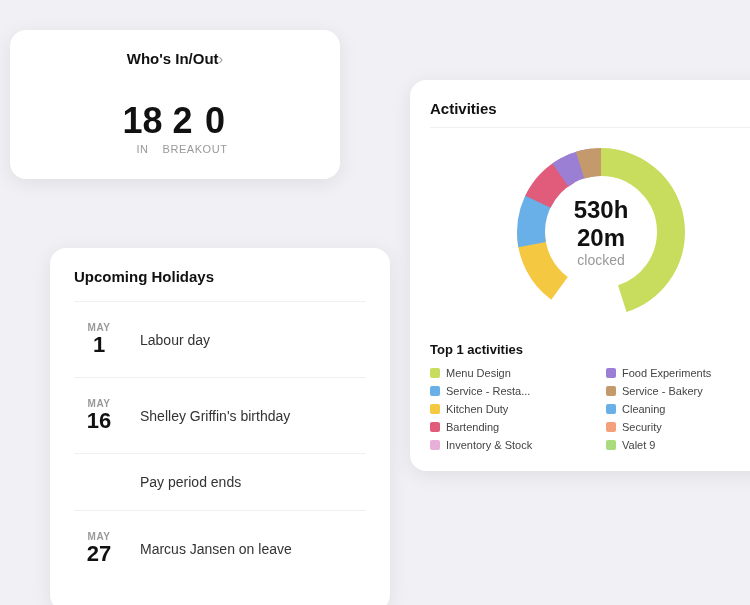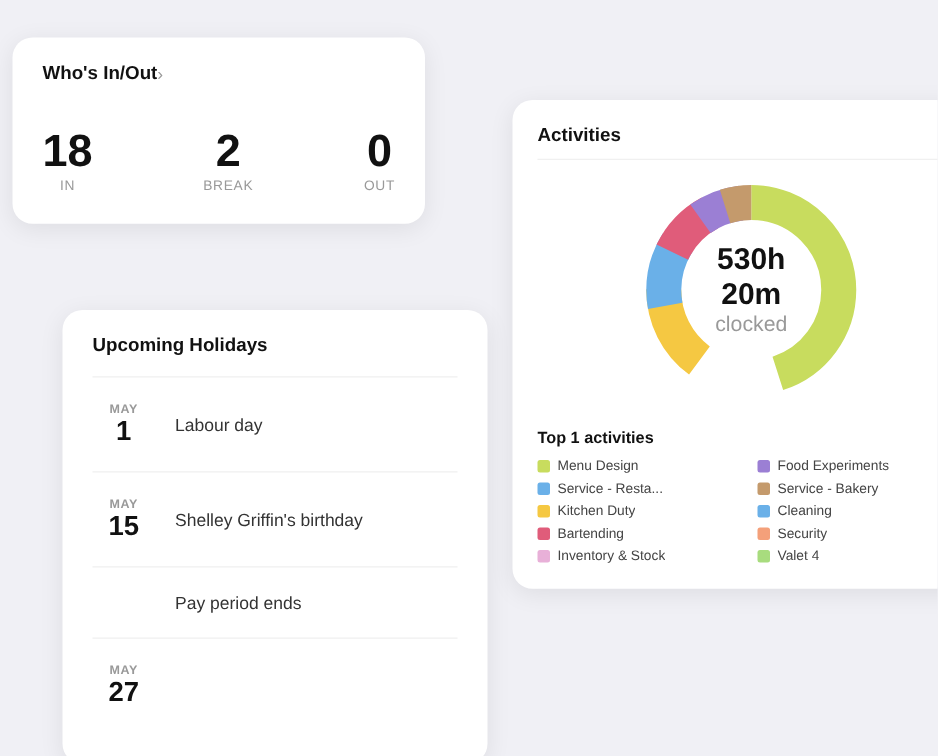--- a/index.html
+++ b/index.html
@@ -21,36 +21,36 @@
 
     
     .whos-card {
       top: 30px;
       left: 10px;
       width: 330px;
       padding: 20px 24px 24px;
     }
     .whos-header {
       display: flex;
-      justify-content: flex-start;
+      justify-content: center;
       align-items: center;
       margin-bottom: 20px;
     }
     .whos-title {
       font-size: 15px;
       font-weight: 700;
       color: #111;
     }
     .chevron-icon {
       color: #999;
       font-size: 14px;
     }
     .whos-stats {
       display: flex;
-      justify-content: space-between;
+      justify-content: center;
       text-align: center;
       margin-top: 36px;
     }
     .stat-item {}
     .stat-number {
       font-size: 36px;
       font-weight: 700;
       color: #111;
       line-height: 1;
     }
@@ -143,21 +143,21 @@
       left: 50%;
       transform: translate(-50%, -50%);
       text-align: center;
     }
     .donut-time {
       font-size: 24px;
       font-weight: 700;
       color: #111;
     }
     .donut-label {
-      font-size: 17px;
+      font-size: 14px;
       color: #999;
     }
 
     
     .legend-title {
       font-size: 13px;
       font-weight: 700;
       color: #111;
       margin-bottom: 10px;
     }
@@ -214,36 +214,37 @@
   <div class="holiday-row">
     <div class="holiday-date">
       <div class="date-month">MAY</div>
       <div class="date-day">1</div>
     </div>
     <div class="holiday-name">Labour day</div>
   </div>
   <div class="holiday-row">
     <div class="holiday-date">
       <div class="date-month">MAY</div>
-      <div class="date-day">15</div>
+      <div class="date-day">16</div>
     </div>
     <div class="holiday-name">Shelley Griffin's birthday</div>
   </div>
   <div class="holiday-row">
     <div class="holiday-date">
       <div class="date-month"></div>
       <div class="date-day"></div>
     </div>
     <div class="holiday-name">Pay period ends</div>
   </div>
   <div class="holiday-row">
     <div class="holiday-date">
       <div class="date-month">MAY</div>
       <div class="date-day">27</div>
     </div>
+    <div class="holiday-name">Marcus Jansen on leave</div>
   </div>
 </div>
 
 <div class="card activities-card">
   <div class="activities-title">Activities</div>
 
   <div class="donut-container">
     <div class="donut-wrapper">
       <svg class="donut-svg" viewBox="0 0 180 180">
 
@@ -301,16 +302,16 @@
     <div class="legend-item">
       <div class="legend-dot" style="background:#f4a07a;"></div>
       <span class="legend-text">Security</span>
     </div>
     <div class="legend-item">
       <div class="legend-dot" style="background:#e8b0d8;"></div>
       <span class="legend-text">Inventory &amp; Stock</span>
     </div>
     <div class="legend-item">
       <div class="legend-dot" style="background:#a8dc7e;"></div>
-      <span class="legend-text">Valet 4</span>
+      <span class="legend-text">Valet 9</span>
     </div>
   </div>
 </div>
 
 </body></html>

